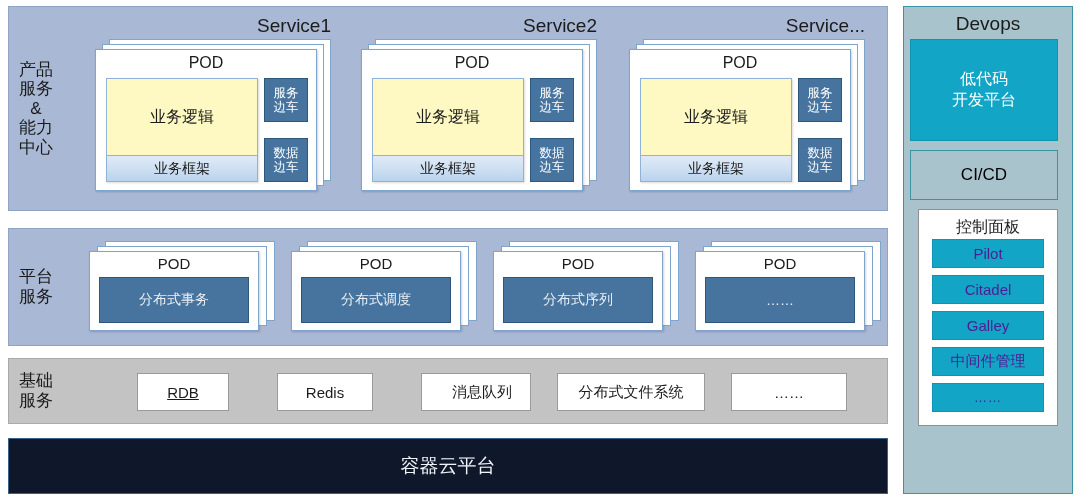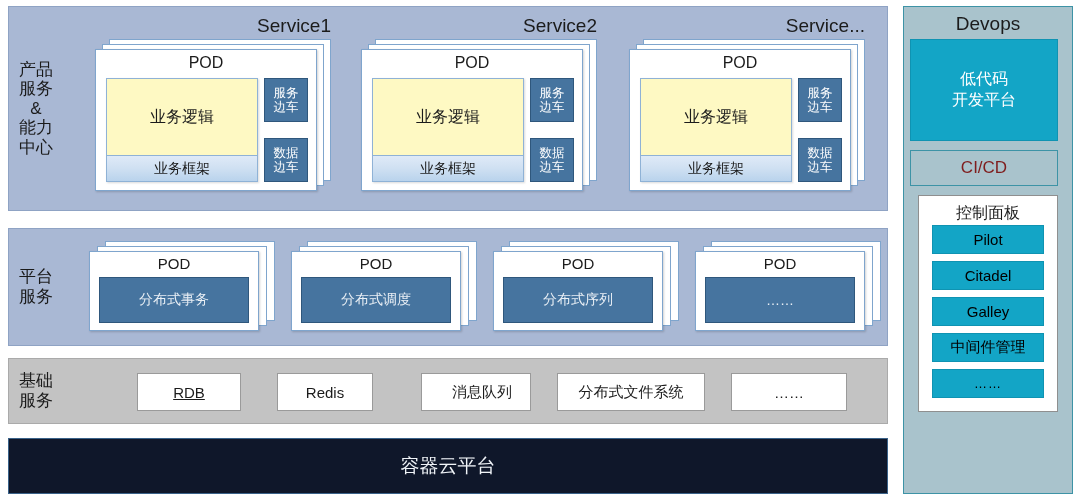--- a/index.html
+++ b/index.html
@@ -115,33 +115,33 @@
   .dv-box{
     margin:0 14px 9px 6px;box-sizing:border-box;
     display:flex;flex-direction:column;align-items:center;justify-content:center;
     white-space:pre-line;text-align:center;
   }
   #lowcode{
     height:102px;background:#13a5c6;border:1px solid #0f93b2;
     color:#ffffff;font-size:16px;line-height:1.3;
   }
   #cicd{
-    height:36px;background:transparent;border:1px solid #3d93a6;
-    color:#7f1d1d;font-size:17px;
+    height:50px;background:transparent;border:1px solid #3d93a6;
+    color:#000000;font-size:17px;
   }
   #ctrlpanel{
     margin:0 14px;background:#ffffff;border:1px solid #8f8f8f;box-sizing:border-box;
     padding:4px 0 6px 0;
   }
   #ctrl-title{text-align:center;font-size:16px;color:#1b1b1b;height:25px;line-height:25px;}
   .ctrl-item{
     margin:0 13px 7px 13px;height:29px;
     background:#13a5c6;border:1px solid #0f93b2;box-sizing:border-box;
     display:flex;align-items:center;justify-content:center;
-    color:#000000;font-size:15px;
+    color:#4c1d95;font-size:15px;
   }
   .ctrl-item.dots{font-size:13px;letter-spacing:1px;}
 </style>
 </head>
 <body>
 
 <div id="root">
 
   <div id="left">
 
@@ -267,21 +267,21 @@
             <div class="ppod-title">POD</div>
             <div class="ppod-inner">……</div>
           </div>
         </div>
       </div>
     </div>
 
     <div class="band" id="band-base">
       <div class="band-label">基础
 服务</div>
-      <div class="base-item" style="left:128px;width:104px;text-decoration:underline;">RDB</div>
+      <div class="base-item" style="left:128px;width:92px;text-decoration:underline;">RDB</div>
       <div class="base-item" style="left:268px;width:96px;">Redis</div>
       <div class="base-item" style="left:412px;width:110px;padding-left:12px;">消息队列</div>
       <div class="base-item" style="left:548px;width:148px;">分布式文件系统</div>
       <div class="base-item" style="left:722px;width:116px;">……</div>
     </div>
 
     <div id="cloudbar">容器云平台</div>
   </div>
 
   <div id="devops">

